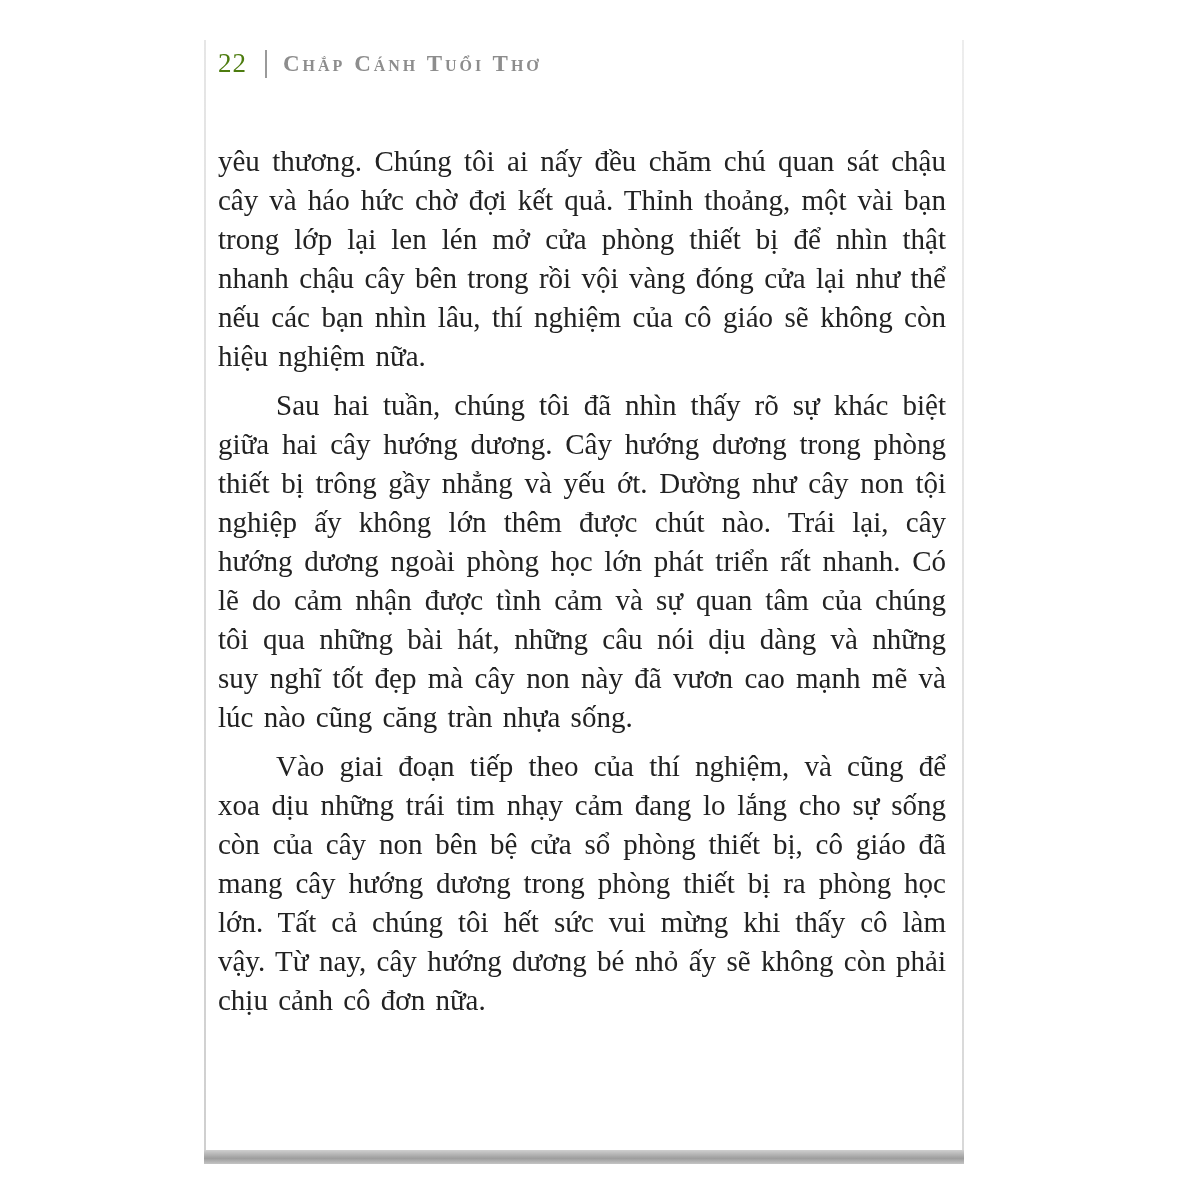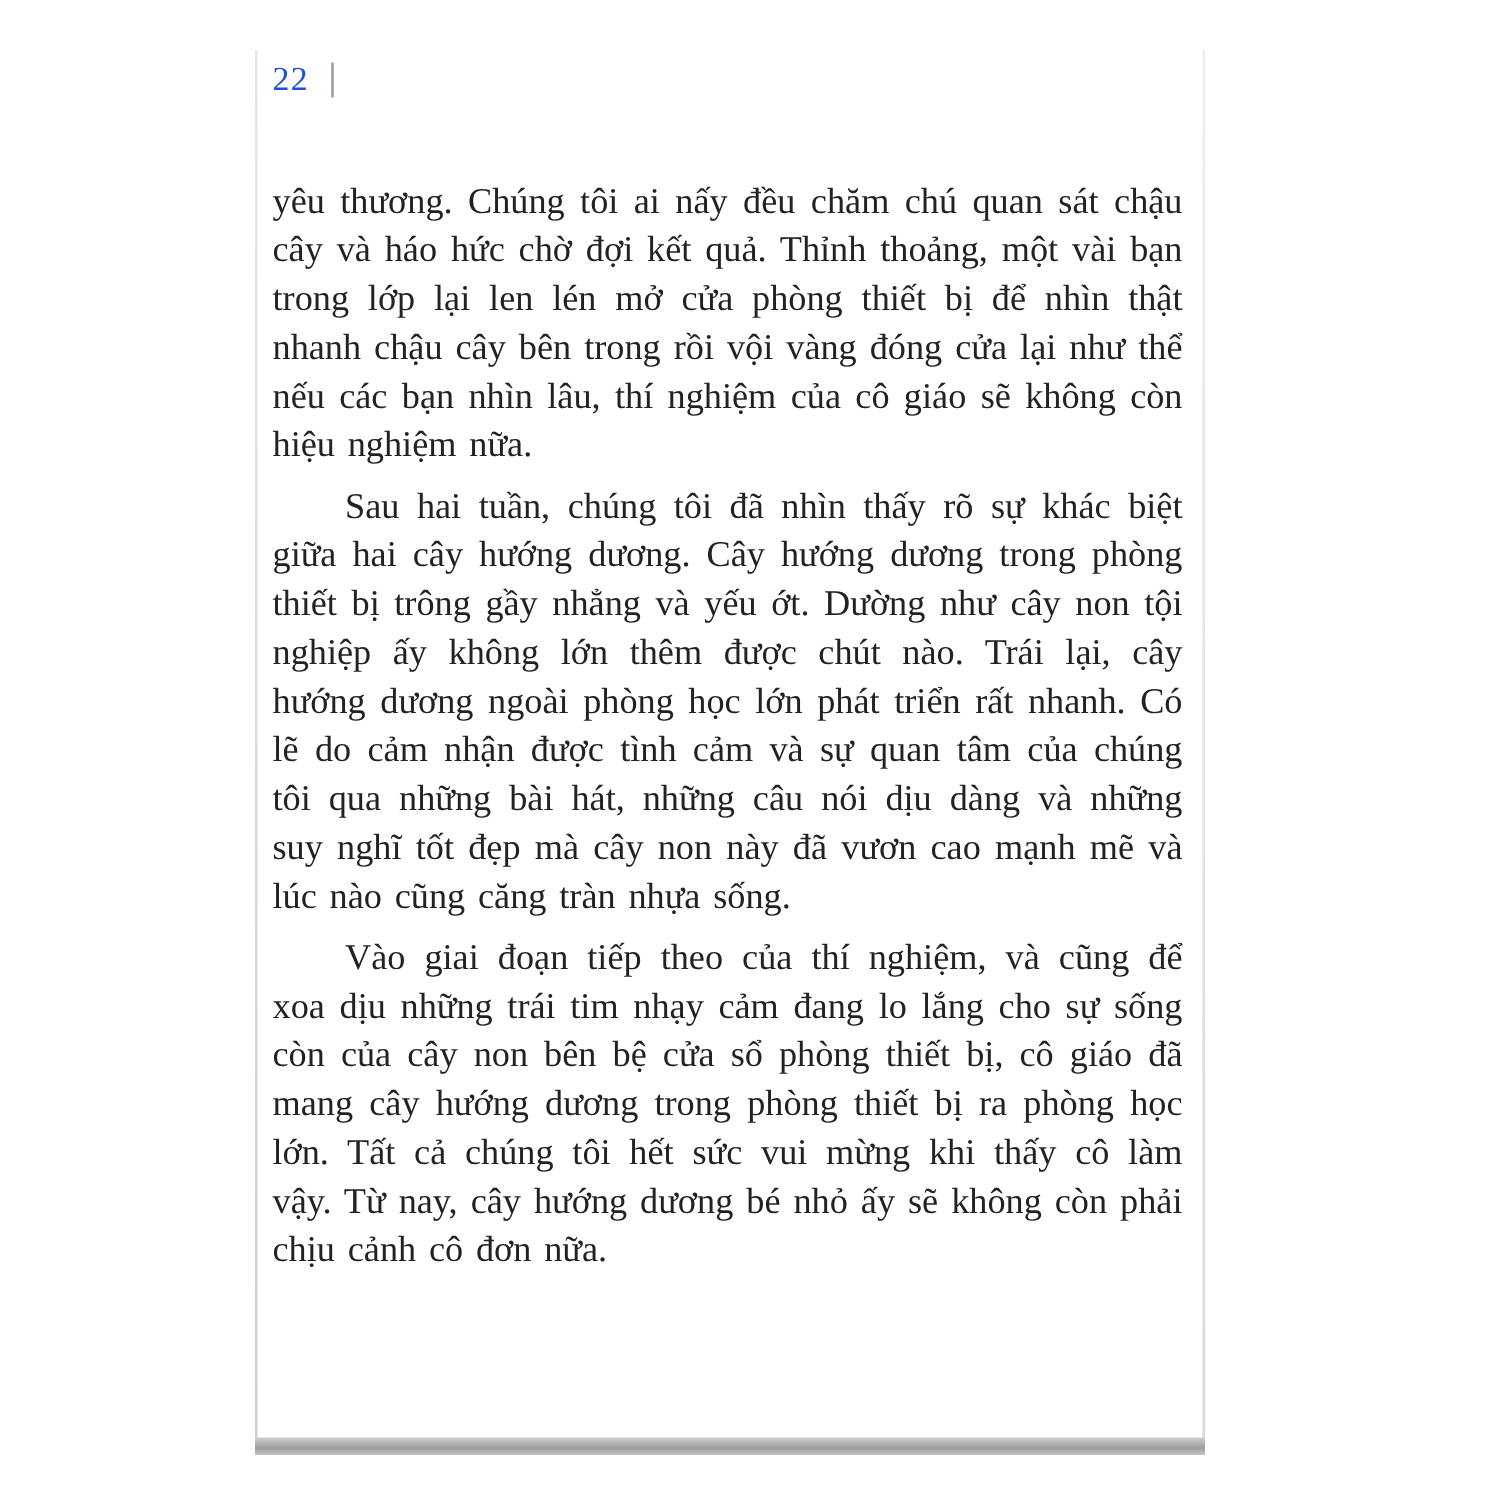--- a/index.html
+++ b/index.html
@@ -37,21 +37,21 @@
   }
   .page-header {
     position: absolute;
     left: 218px;
     top: 48px;
     display: flex;
     align-items: center;
   }
   .page-number {
     font-size: 27px;
-    color: #1d4ed8;
+    color: #4d7c0f;
     letter-spacing: 1px;
   }
   .header-divider {
     display: inline-block;
     width: 2px;
     height: 28px;
     background: #9a9a9a;
     margin: 0 16px 0 18px;
   }
   .running-title {
@@ -85,20 +85,21 @@
 
 <div class="canvas">
 
   <div class="scan-edge left"></div>
   <div class="scan-edge right"></div>
   <div class="scan-shadow-bottom"></div>
 
   <header class="page-header">
     <span class="page-number">22</span>
     <span class="header-divider"></span>
+    <span class="running-title">Chắp Cánh Tuổi Thơ</span>
   </header>
 
   <main class="text-block">
     <p class="para">yêu thương. Chúng tôi ai nấy đều chăm chú quan sát chậu cây và háo hức chờ đợi kết quả. Thỉnh thoảng, một vài bạn trong lớp lại len lén mở cửa phòng thiết bị để nhìn thật nhanh chậu cây bên trong rồi vội vàng đóng cửa lại như thể nếu các bạn nhìn lâu, thí nghiệm của cô giáo sẽ không còn hiệu nghiệm nữa.</p>
     <p class="para indent">Sau hai tuần, chúng tôi đã nhìn thấy rõ sự khác biệt giữa hai cây hướng dương. Cây hướng dương trong phòng thiết bị trông gầy nhẳng và yếu ớt. Dường như cây non tội nghiệp ấy không lớn thêm được chút nào. Trái lại, cây hướng dương ngoài phòng học lớn phát triển rất nhanh. Có lẽ do cảm nhận được tình cảm và sự quan tâm của chúng tôi qua những bài hát, những câu nói dịu dàng và những suy nghĩ tốt đẹp mà cây non này đã vươn cao mạnh mẽ và lúc nào cũng căng tràn nhựa sống.</p>
     <p class="para indent">Vào giai đoạn tiếp theo của thí nghiệm, và cũng để xoa dịu những trái tim nhạy cảm đang lo lắng cho sự sống còn của cây non bên bệ cửa sổ phòng thiết bị, cô giáo đã mang cây hướng dương trong phòng thiết bị ra phòng học lớn. Tất cả chúng tôi hết sức vui mừng khi thấy cô làm vậy. Từ nay, cây hướng dương bé nhỏ ấy sẽ không còn phải chịu cảnh cô đơn nữa.</p>
   </main>
 
 </div>
 

